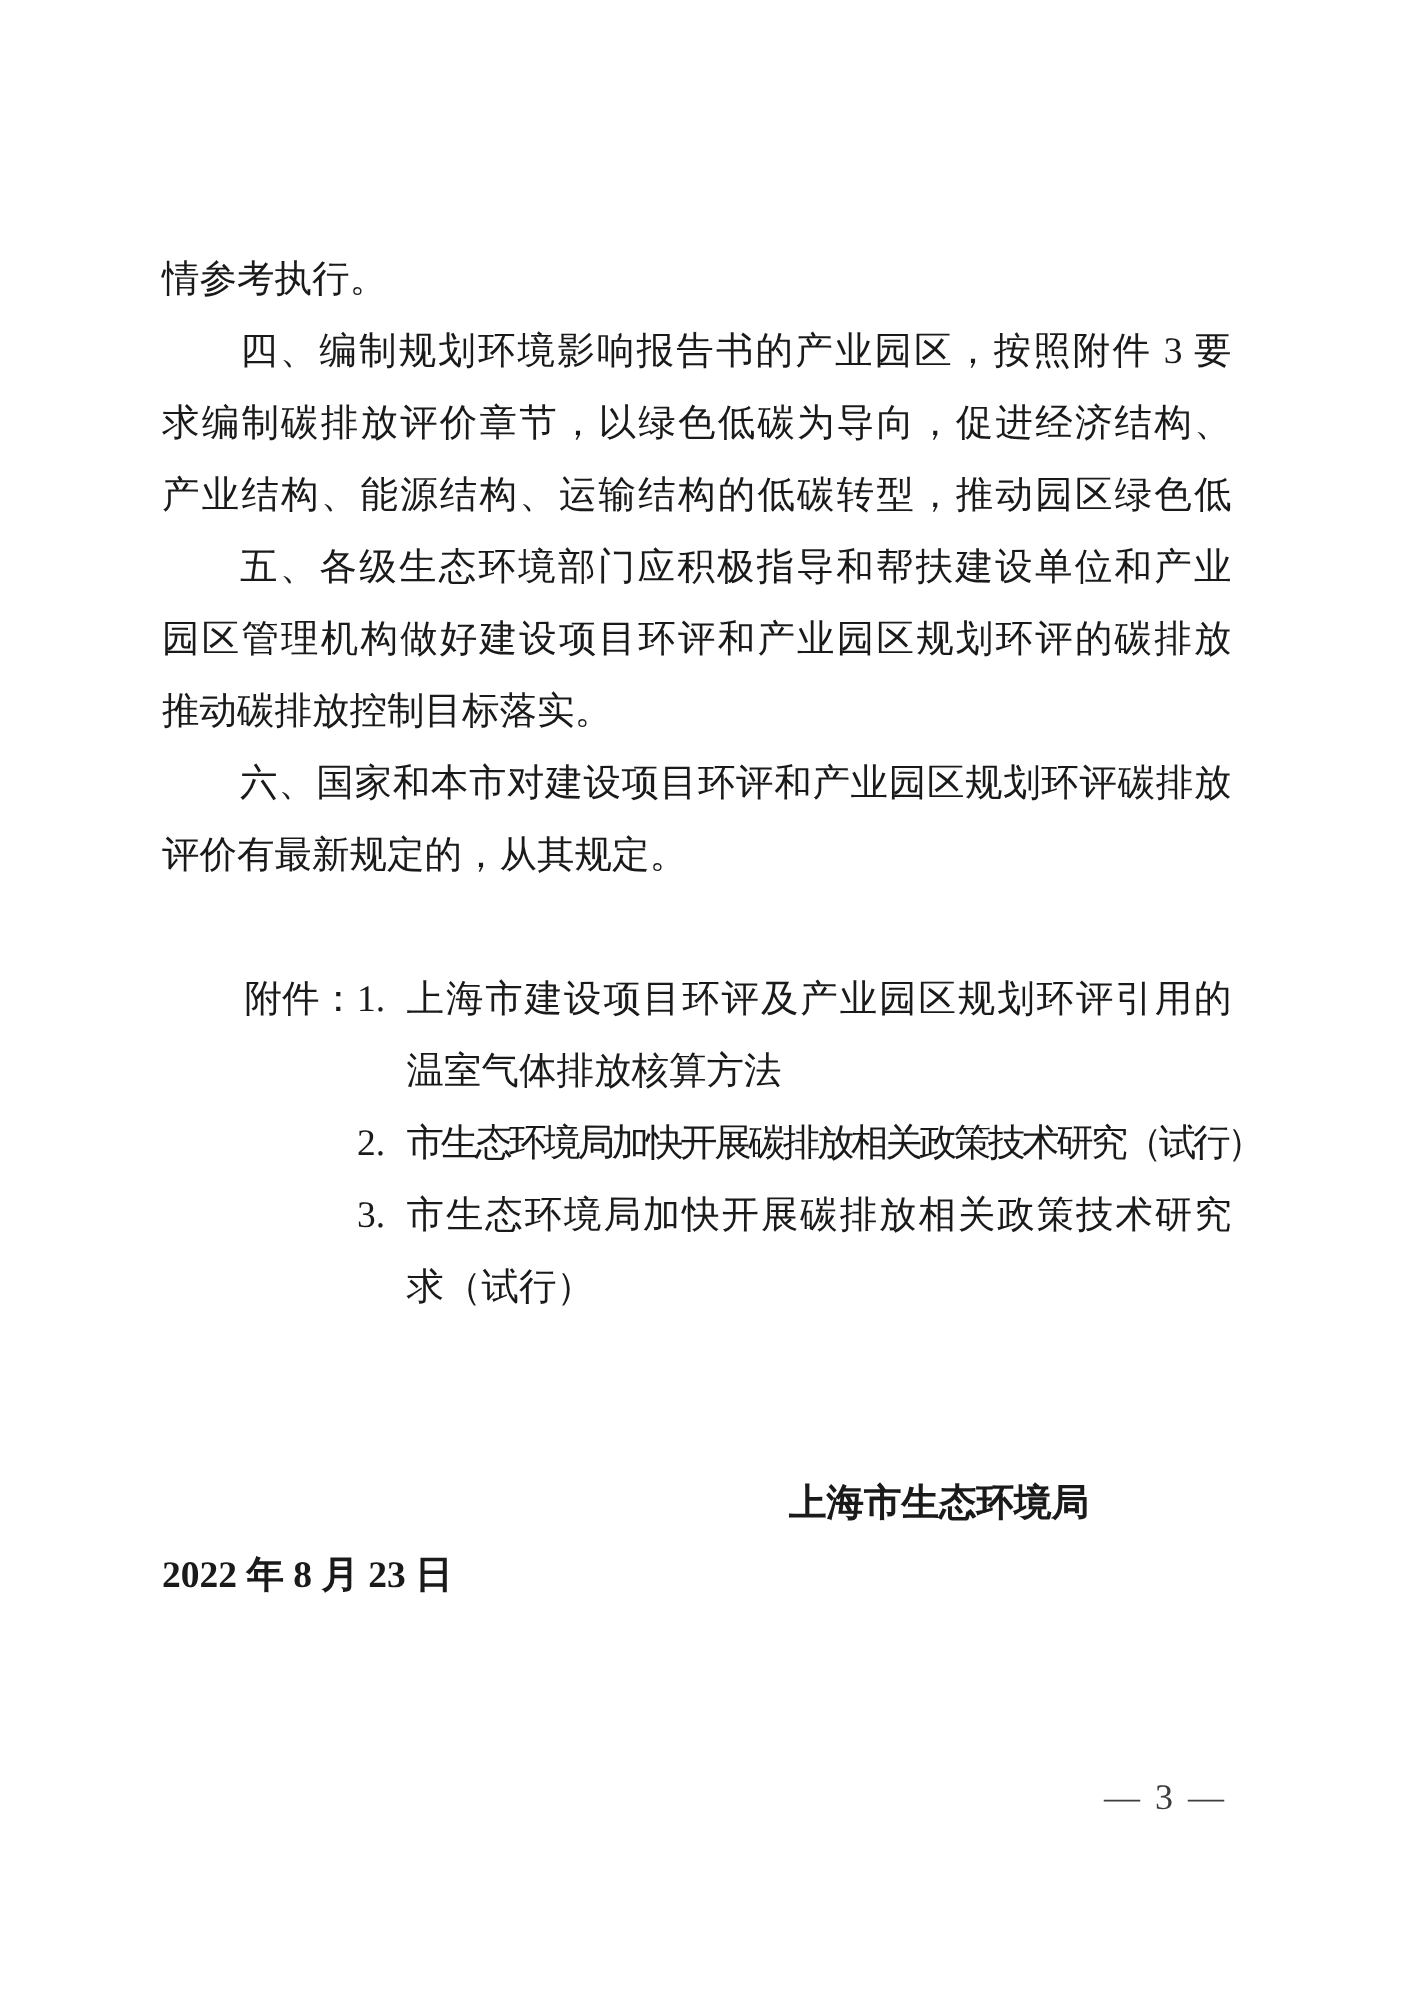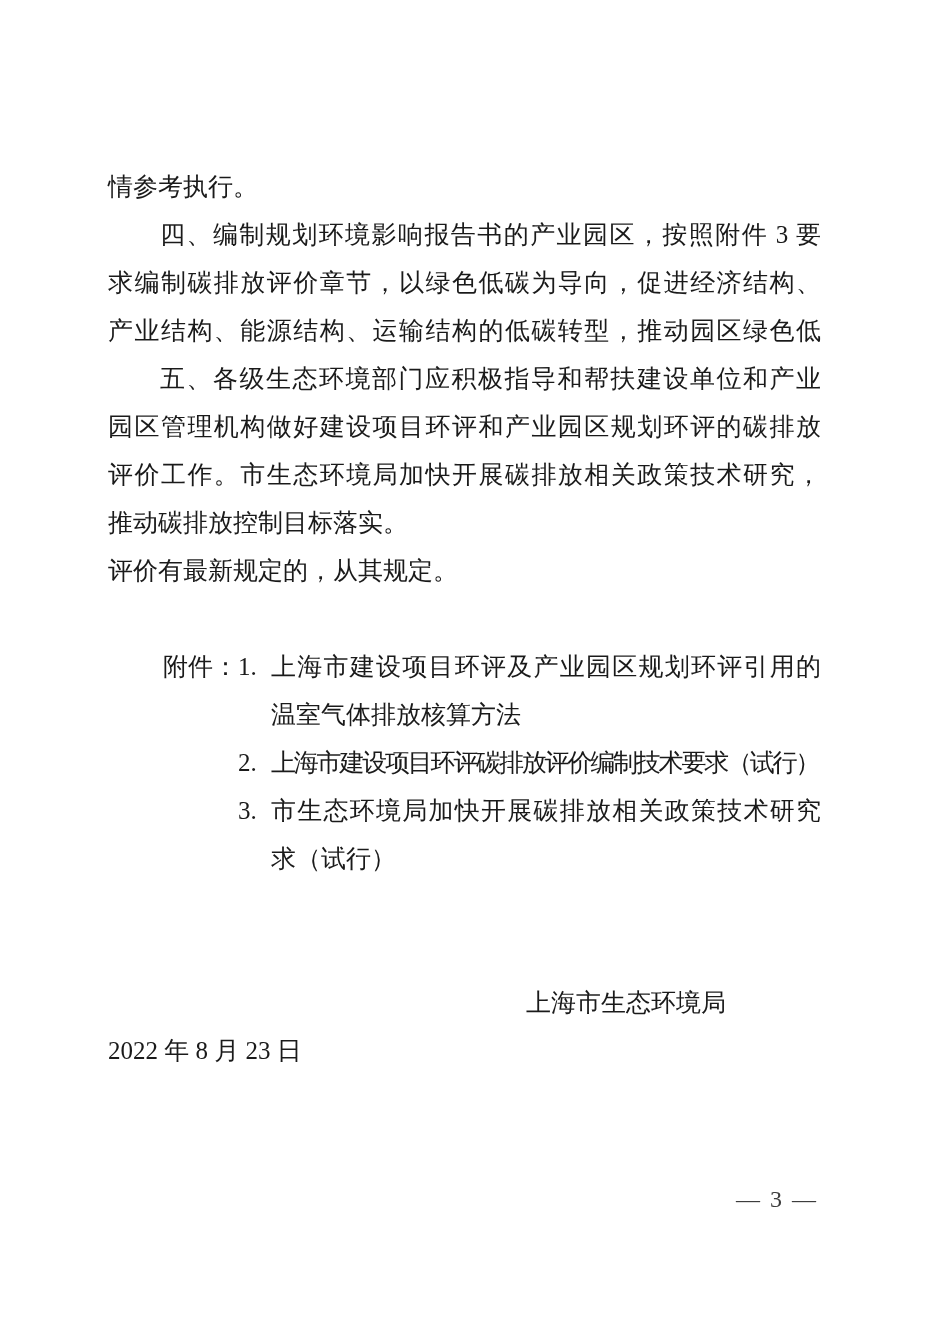--- a/index.html
+++ b/index.html
@@ -62,21 +62,21 @@
   }
   .att-text.jl {
     text-align: justify;
     text-align-last: justify;
     text-justify: inter-character;
   }
   .att-text.tight { letter-spacing: -2.2px; width: auto; }
   .att-cont { height: 48px; line-height: 48px; margin-left: 163px; white-space: nowrap; }
 
   
-  .signature { margin-top: 96px; }
+  .signature { margin-top: 96px; font-weight: bold; }
   .sig-issuer { height: 48px; line-height: 48px; margin-left: 418px; white-space: nowrap; }
   .sig-date   { height: 48px; line-height: 48px; white-space: nowrap; }
 
   
   .page-number {
     position: absolute;
     left: 736px;
     top: 1186px;
     font-size: 24px;
     color: #3d3d3d;
@@ -97,36 +97,36 @@
 
     <div class="para">
       <div class="line jl indent">四、编制规划环境影响报告书的产业园区，按照附件 3 要</div>
       <div class="line jl">求编制碳排放评价章节，以绿色低碳为导向，促进经济结构、</div>
       <div class="line jl">产业结构、能源结构、运输结构的低碳转型，推动园区绿色低</div>
     </div>
 
     <div class="para">
       <div class="line jl indent">五、各级生态环境部门应积极指导和帮扶建设单位和产业</div>
       <div class="line jl">园区管理机构做好建设项目环评和产业园区规划环评的碳排放</div>
-      <div class="line jl">评价工作。市生态环境局加快开展碳排放相关政策技术研究，</div>
       <div class="line">推动碳排放控制目标落实。</div>
     </div>
 
     <div class="para">
+      <div class="line jl indent">六、国家和本市对建设项目环评和产业园区规划环评碳排放</div>
       <div class="line">评价有最新规定的，从其规定。</div>
     </div>
 
     <div class="attachments">
       <div class="att-row">
         <span class="att-label">附件：</span><span class="att-num">1.</span><span class="att-text jl">上海市建设项目环评及产业园区规划环评引用的</span>
       </div>
       <div class="att-cont">温室气体排放核算方法</div>
 
       <div class="att-row">
-        <span class="att-num no-label">2.</span><span class="att-text tight">上海市建设项目环评碳排放评价编制技术要求（试行）</span>
+        <span class="att-num no-label">2.</span><span class="att-text tight">市生态环境局加快开展碳排放相关政策技术研究（试行）</span>
       </div>
 
       <div class="att-row">
         <span class="att-num no-label">3.</span><span class="att-text jl">市生态环境局加快开展碳排放相关政策技术研究</span>
       </div>
       <div class="att-cont">求（试行）</div>
     </div>
 
     <div class="signature">
       <div class="sig-issuer">上海市生态环境局</div>

